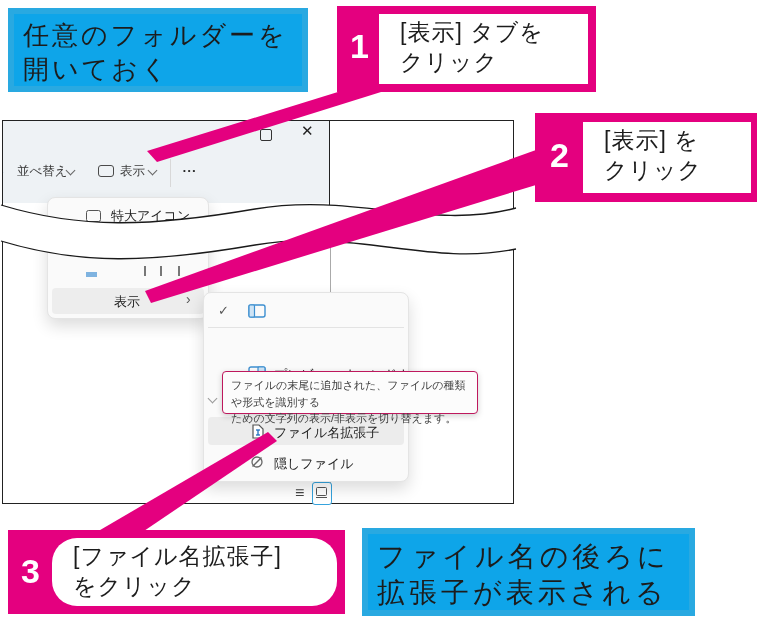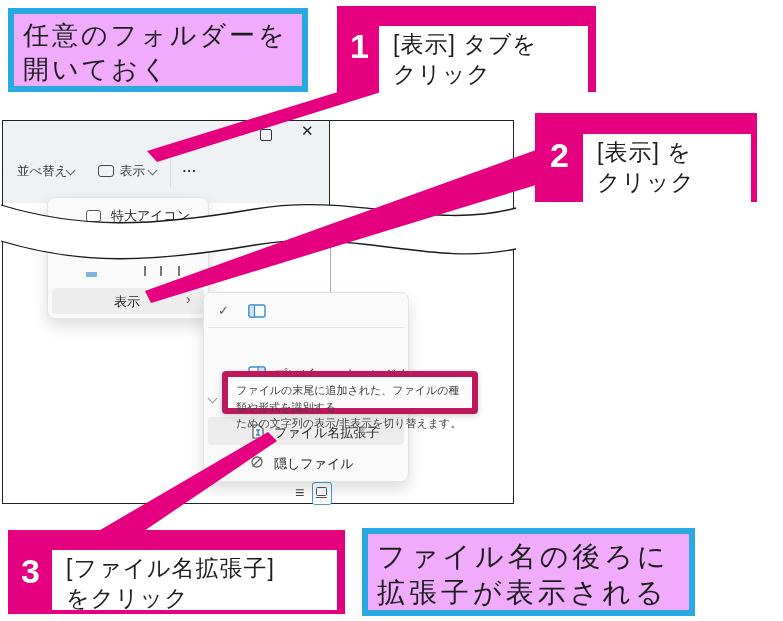--- a/index.html
+++ b/index.html
@@ -39,38 +39,38 @@
 
   #menu2{left:203px;top:292px;width:204px;height:188px;z-index:5;}
   .srow{position:absolute;left:4px;width:196px;height:28px;border-radius:4px;}
   .srow .check{position:absolute;left:10px;top:6px;font-size:13px;color:#555;}
   .srow .s-ico{position:absolute;left:40px;top:7px;}
   .srow .s-lbl{position:absolute;left:66px;top:7px;font-size:13px;color:#222;white-space:nowrap;}
   .sep{position:absolute;left:4px;width:196px;height:1px;background:#e3e3e3;}
   .clip-mark{position:absolute;left:5px;top:102px;width:6px;height:6px;border-right:1.4px solid #999;
              border-bottom:1.4px solid #999;transform:rotate(45deg);}
 
-  #tooltip{left:222px;top:371px;width:256px;height:43px;background:#fcfcfc;border:6px solid #be185d;
+  #tooltip{left:222px;top:371px;width:256px;height:43px;background:#fcfcfc;border:1px solid #be185d;
            border-radius:4px;box-shadow:0 2px 6px rgba(0,0,0,.18);z-index:6;
            font-size:11px;line-height:1.5;color:#404040;padding:5px 8px;box-sizing:border-box;}
 
   
   #status-list{left:295px;top:484px;font-size:16px;color:#444;z-index:2;}
   #status-sel{left:312px;top:482px;width:18px;height:21px;border:1.6px solid #35a3dd;border-radius:3px;
               background:#fff;z-index:2;}
   #status-sel .g1{position:absolute;left:3px;top:4px;width:9px;height:7px;border:1.4px solid #555;border-radius:1.5px;}
   #status-sel .g2{position:absolute;left:3px;top:14px;width:11px;height:1.4px;background:#555;}
 
   
-  .blue-box{border:6px solid #29a9e1;background:#f0abfc;color:#1c1c1c;z-index:9;
+  .blue-box{border:6px solid #29a9e1;background:#0ea5e9;color:#1c1c1c;z-index:9;
             font-size:26px;letter-spacing:3px;line-height:1.3;padding:5px 9px;box-sizing:border-box;}
   .pink-box{background:#e4007f;z-index:9;}
   .pink-num{position:absolute;color:#fff;font-size:34px;font-weight:bold;}
   .pink-inner{position:absolute;background:#fff;color:#1c1c1c;font-size:23px;letter-spacing:1px;
-              line-height:1.32;padding:3px 14px;box-sizing:border-box;margin-top:12px;}
+              line-height:1.32;padding:3px 21px;box-sizing:border-box;}
   #svg-top{left:0;top:0;z-index:8;pointer-events:none;}
   #svg-tear{left:0;top:0;z-index:4;pointer-events:none;}
 </style>
 </head>
 <body>
 
 <div id="canvas">
 
   <div class="abs" id="frame"></div>
 
@@ -177,20 +177,20 @@
   </div>
 
   <div class="abs pink-box" style="left:535px;top:113px;width:222px;height:89px;">
     <span class="pink-num" style="left:15px;top:23px;">2</span>
     <div class="pink-inner preline" style="left:48px;top:9px;width:168px;height:71px;">[表示] を
 クリック</div>
   </div>
 
   <div class="abs pink-box" style="left:8px;top:530px;width:337px;height:84px;">
     <span class="pink-num" style="left:13px;top:22px;">3</span>
-    <div class="pink-inner preline" style="left:44px;top:8px;width:285px;height:60px;">[ファイル名拡張子]
+    <div class="pink-inner preline" style="left:44px;top:8px;width:285px;height:68px;border-radius:25px;">[ファイル名拡張子]
 をクリック</div>
   </div>
 
   <div class="abs blue-box preline" style="left:362px;top:528px;width:333px;height:88px;font-size:28px;letter-spacing:4px;">ファイル名の後ろに
 拡張子が表示される</div>
 
 </div>
 
 </body></html>

